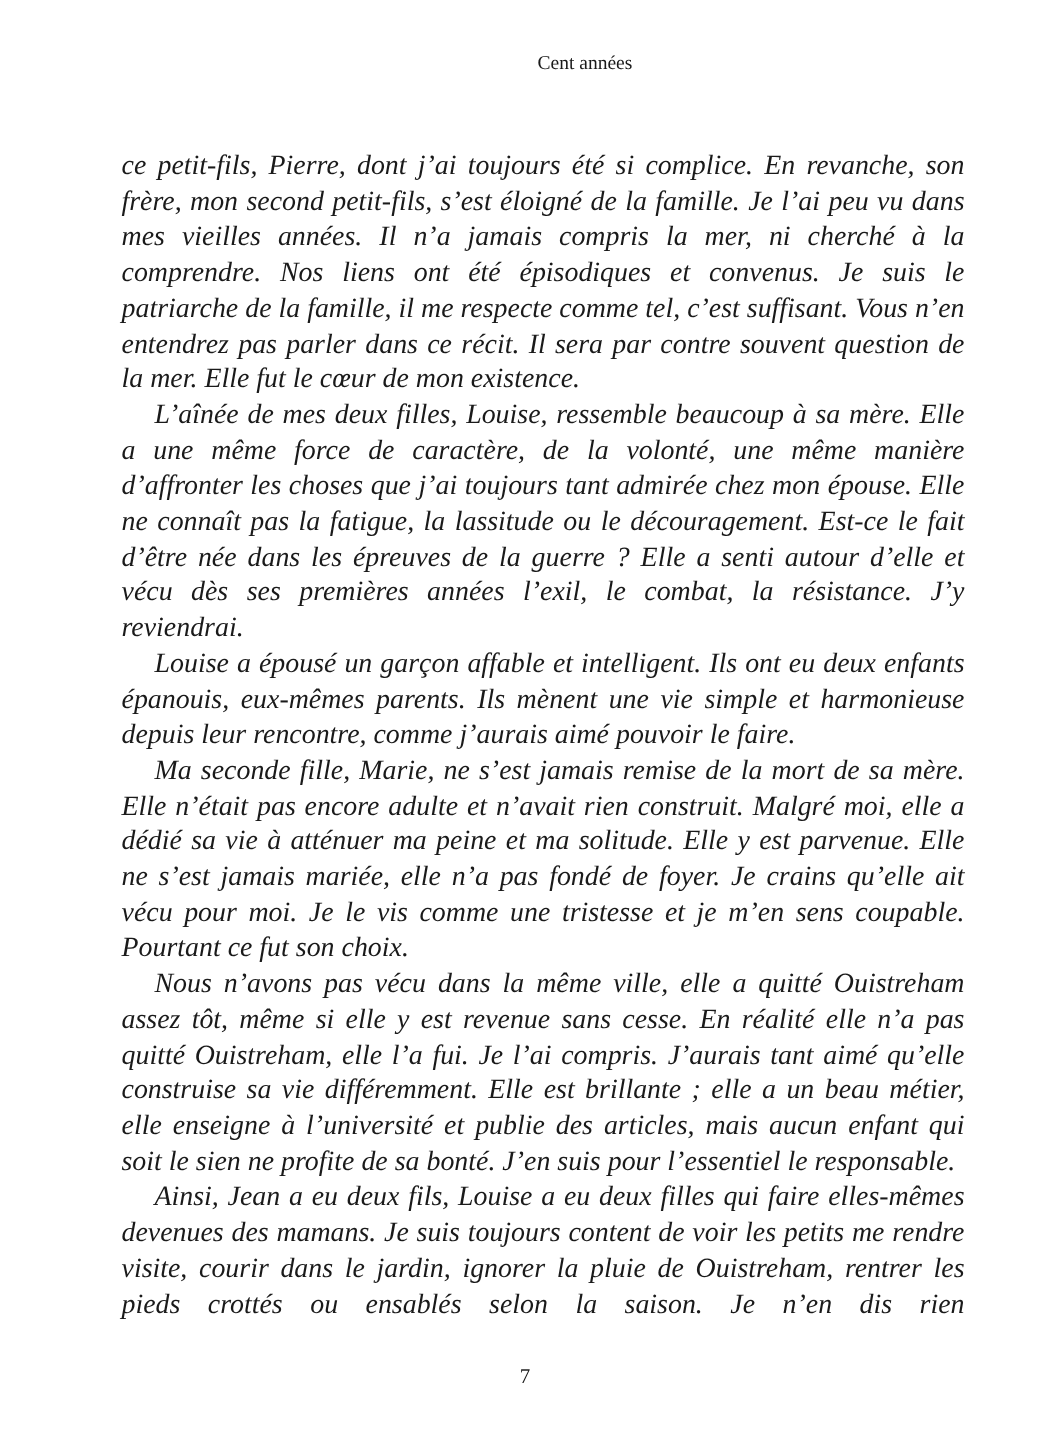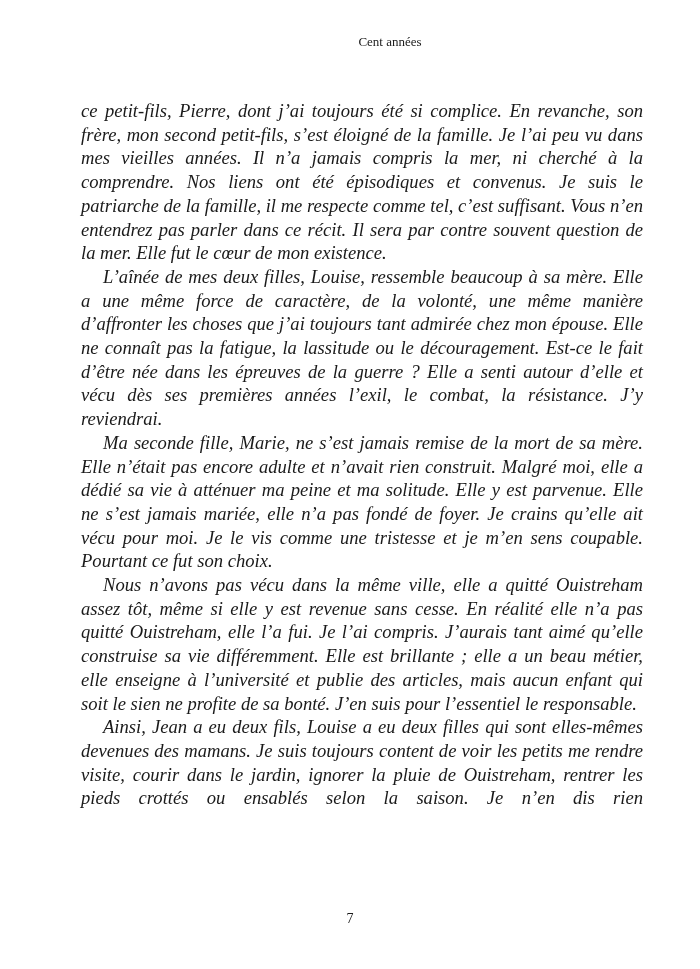--- a/index.html
+++ b/index.html
@@ -54,18 +54,19 @@
     }
   </style>
 </head>
 <body>
 
 <div class="running-header">Cent années</div>
 
 <div class="text-block">
   <p class="para">ce petit-fils, Pierre, dont j’ai toujours été si complice. En revanche, son frère, mon second petit-fils, s’est éloigné de la famille. Je l’ai peu vu dans mes vieilles années. Il n’a jamais compris la mer, ni cherché à la comprendre. Nos liens ont été épisodiques et convenus. Je suis le patriarche de la famille, il me respecte comme tel, c’est suffisant. Vous n’en entendrez pas parler dans ce récit. Il sera par contre souvent question de la mer. Elle fut le cœur de mon existence.</p>
   <p class="para indent">L’aînée de mes deux filles, Louise, ressemble beaucoup à sa mère. Elle a une même force de caractère, de la volonté, une même manière d’affronter les choses que j’ai toujours tant admirée chez mon épouse. Elle ne connaît pas la fatigue, la lassitude ou le découragement. Est-ce le fait d’être née dans les épreuves de la guerre ? Elle a senti autour d’elle et vécu dès ses premières années l’exil, le combat, la résistance. J’y reviendrai.</p>
+  <p class="para indent">Louise a épousé un garçon affable et intelligent. Ils ont eu deux enfants épanouis, eux-mêmes parents. Ils mènent une vie simple et harmonieuse depuis leur rencontre, comme j’aurais aimé pouvoir le faire.</p>
   <p class="para indent">Ma seconde fille, Marie, ne s’est jamais remise de la mort de sa mère. Elle n’était pas encore adulte et n’avait rien construit. Malgré moi, elle a dédié sa vie à atténuer ma peine et ma solitude. Elle y est parvenue. Elle ne s’est jamais mariée, elle n’a pas fondé de foyer. Je crains qu’elle ait vécu pour moi. Je le vis comme une tristesse et je m’en sens coupable. Pourtant ce fut son choix.</p>
   <p class="para indent">Nous n’avons pas vécu dans la même ville, elle a quitté Ouistreham assez tôt, même si elle y est revenue sans cesse. En réalité elle n’a pas quitté Ouistreham, elle l’a fui. Je l’ai compris. J’aurais tant aimé qu’elle construise sa vie différemment. Elle est brillante ; elle a un beau métier, elle enseigne à l’université et publie des articles, mais aucun enfant qui soit le sien ne profite de sa bonté. J’en suis pour l’essentiel le responsable.</p>
-  <p class="para indent last" style="text-align-last: justify;">Ainsi, Jean a eu deux fils, Louise a eu deux filles qui sont elles-mêmes devenues des mamans. Je suis toujours content de voir les petits me rendre visite, courir dans le jardin, ignorer la pluie de Ouistreham, rentrer les pieds crottés ou ensablés selon la saison. Je n’en dis rien</p>
+  <p class="para indent last" style="text-align-last: justify;">Ainsi, Jean a eu deux fils, Louise a eu deux filles qui faire elles-mêmes devenues des mamans. Je suis toujours content de voir les petits me rendre visite, courir dans le jardin, ignorer la pluie de Ouistreham, rentrer les pieds crottés ou ensablés selon la saison. Je n’en dis rien</p>
 </div>
 
 <div class="page-number">7</div>
 
 </body></html>

